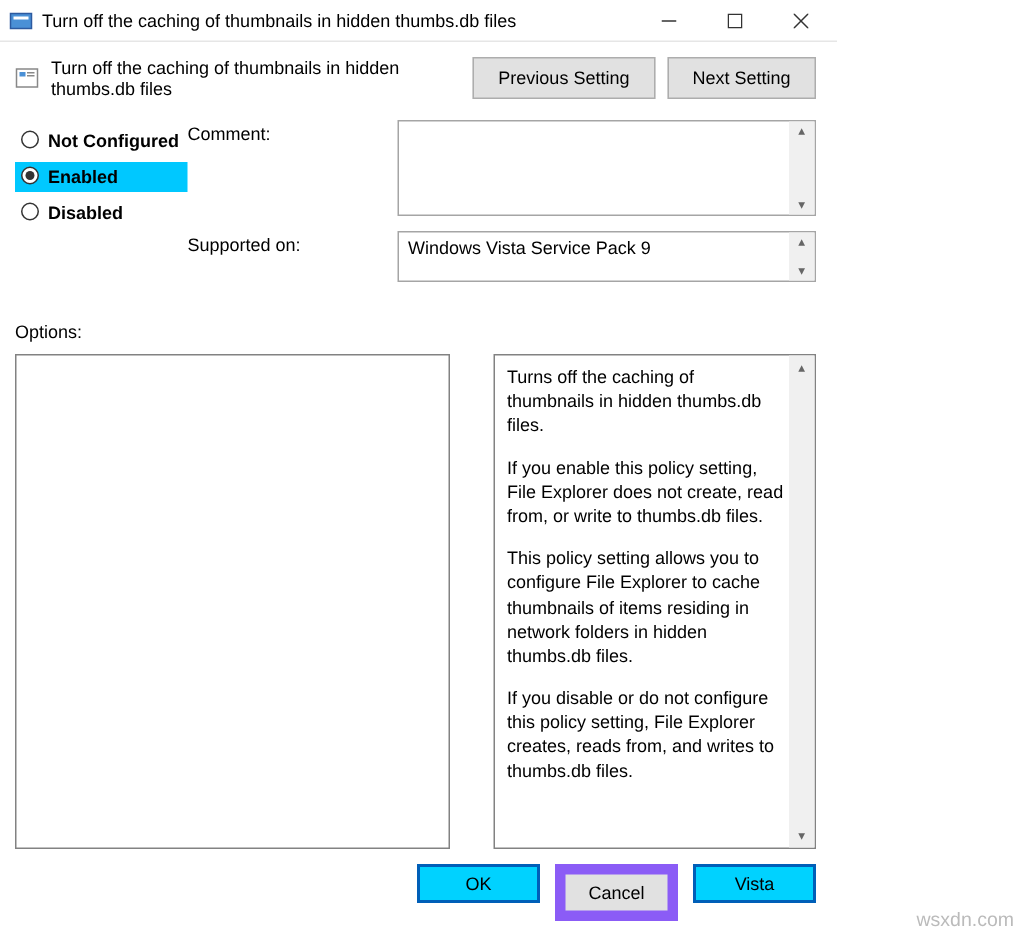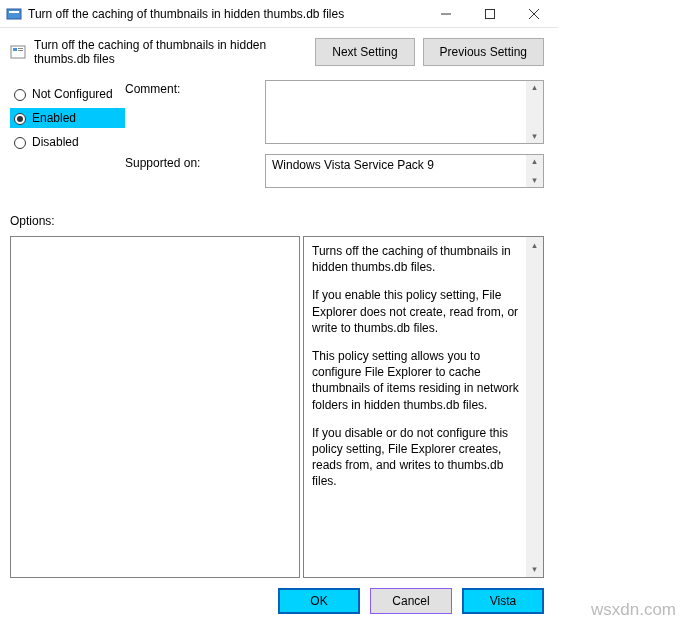--- a/index.html
+++ b/index.html
@@ -12,54 +12,54 @@
 .titlebar .winbtn { width: 44px; height: 28px; display: flex; align-items: center; justify-content: center; color: #333; }
 .titlebar .winbtn svg { width: 10px; height: 10px; }
 
 .header { padding: 10px 14px 8px 10px; display: flex; align-items: center; }
 .header .icon { width: 16px; height: 16px; margin-right: 8px; }
 .header .htitle { flex: 1; color: #000; }
 .header .navbtn { margin-left: 8px; padding: 6px 16px; background: #e1e1e1; border: 1px solid #adadad; cursor: default; }
 
 .config { display: flex; padding: 6px 14px 4px 10px; }
 .radios { width: 115px; padding-top: 4px; }
-.radio { display: flex; align-items: flex-end; padding: 3px 4px; margin-bottom: 4px; }
+.radio { display: flex; align-items: flex-start; padding: 3px 4px; margin-bottom: 4px; font-weight: bold; }
 .radio.selected { background: #00c8ff; }
 .radio .circle { width: 12px; height: 12px; border: 1px solid #333; border-radius: 50%; margin-right: 6px; background: #fff; display: flex; align-items: center; justify-content: center; }
 .radio.selected .circle::after { content: ""; width: 6px; height: 6px; background: #333; border-radius: 50%; }
 
 .fields { flex: 1; }
 .fieldrow { display: flex; margin-bottom: 10px; gap: 48px; }
 .fieldrow .lbl { width: 92px; text-align: left; padding-top: 2px; }
 .ta-wrap { flex: 1; position: relative; border: 1px solid #a5a5a5; background: #fff; }
 .ta-comment { height: 64px; }
 .ta-supp { height: 34px; }
 .ta-wrap .content { padding: 3px 18px 3px 6px; color: #000; }
 .ta-wrap .sb { position: absolute; right: 0; top: 0; bottom: 0; width: 17px; background: #f0f0f0; display: flex; flex-direction: column; justify-content: space-between; align-items: center; }
 .ta-wrap .sb .arr { color: #666; font-size: 9px; line-height: 1; padding: 2px 0; }
 
 .labels { display: flex; padding: 12px 14px 4px 10px; }
 .labels .l1 { width: 300px; }
 .labels .l2 { flex: 1; }
 
-.panes { display: flex; gap: 3px; padding: 4px 14px 0 10px; flex: 1; min-height: 0; }
+.panes { display: flex; gap: 29px; padding: 4px 14px 0 10px; flex: 1; min-height: 0; }
 .pane { border: 1px solid #828282; background: #fff; }
 .pane.opts { width: 290px; }
 .pane.help { flex: 1; position: relative; }
 .pane.help .content { padding: 6px 20px 6px 8px; line-height: 1.35; }
 .pane.help .content p { margin: 0 0 12px 0; }
 .pane.help .sb { position: absolute; right: 0; top: 0; bottom: 0; width: 17px; background: #f0f0f0; display: flex; flex-direction: column; align-items: center; }
 .pane.help .sb .arr { color: #666; font-size: 9px; padding: 3px 0; }
 .pane.help .sb .track { flex: 1; }
 
 .footer { display: flex; justify-content: flex-end; align-items: flex-start; padding: 10px 14px 8px; gap: 10px; }
-.footer .btn { width: 82px; padding: 5px 12px; text-align: center; background: #e1e1e1; border: 1px solid #8b5cf6; }
+.footer .btn { width: 82px; padding: 5px 12px; text-align: center; background: #e1e1e1; border: 7px solid #8b5cf6; }
 .footer .btn.hot { background: #00d2ff; border: 2px solid #005fb8; padding: 4px 0; }
 
-.watermark { position: fixed; right: 6px; bottom: 2px; color: #bbb; font-size: 17px; }
+.watermark { position: fixed; right: 6px; bottom: 2px; color: #bbb; font-size: 13px; }
 </style>
 </head>
 <body>
 
 <div class="window">
 
   <div class="titlebar">
     <span class="icon">
       <svg viewBox="0 0 16 16">
           <rect x="1" y="3" width="14" height="10" fill="#4a90d6" stroke="#2c5aa0"></rect>
@@ -88,22 +88,22 @@
   <div class="header">
     <span class="icon">
       <svg viewBox="0 0 16 16">
           <rect x="1" y="2" width="14" height="12" fill="#fff" stroke="#888"></rect>
           <rect x="3" y="4" width="4" height="3" fill="#4a90d6"></rect>
           <rect x="8" y="4" width="5" height="1" fill="#888"></rect>
           <rect x="8" y="6" width="5" height="1" fill="#888"></rect>
         </svg>
     </span>
     <span class="htitle">Turn off the caching of thumbnails in hidden thumbs.db files</span>
+    <div class="navbtn">Previous Setting</div>
     <div class="navbtn">Next Setting</div>
-    <div class="navbtn">Previous Setting</div>
   </div>
 
   <div class="config">
     <div class="radios">
       <div class="radio">
         <span class="circle"></span>
         <span>Not Configured</span>
       </div>
       <div class="radio selected">
         <span class="circle"></span>

